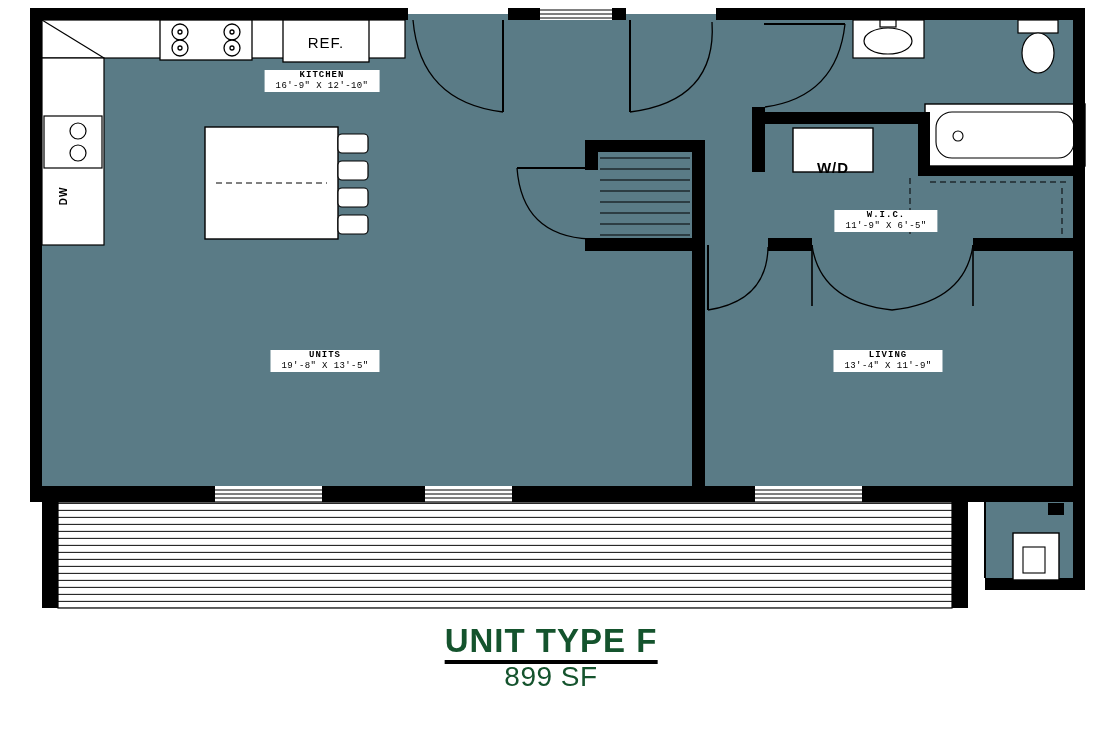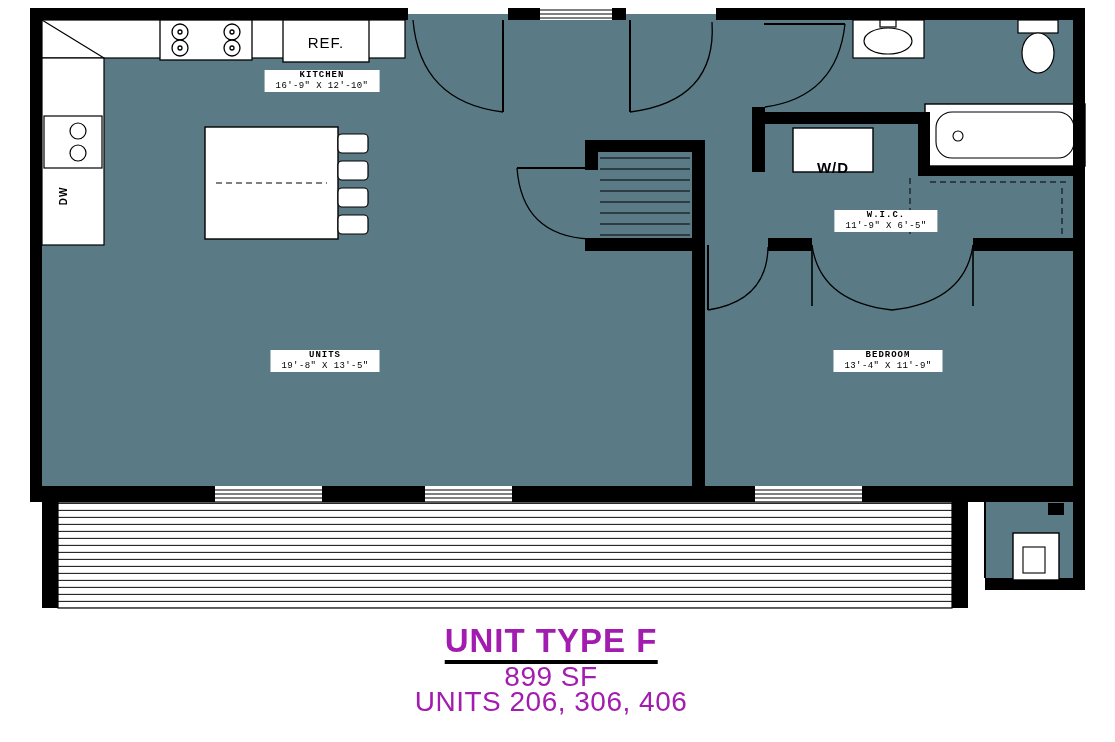--- a/index.html
+++ b/index.html
@@ -16,21 +16,21 @@
   .room-name { font-weight:700; letter-spacing:1px; }
   .room-dims { font-weight:400; }
   .fixture-label {
     position:absolute; transform:translate(-50%,-50%);
     color:#000; font-size:15px; font-weight:700; letter-spacing:1px; white-space:nowrap;
   }
   .fixture-label.light { font-weight:400; }
   .fixture-label.rotated { transform:translate(-50%,-50%) rotate(-90deg); font-size:10px; }
   .title-block {
     position:absolute; left:551px; top:624px; transform:translateX(-50%);
-    text-align:center; color:#a21caf; white-space:nowrap; background:#ffffff; padding:0 10px;
+    text-align:center; color:#14532d; white-space:nowrap; background:#ffffff; padding:0 10px;
   }
   .title-main {
     display:inline-block; font-size:33px; font-weight:700; letter-spacing:1px;
     line-height:1.05; border-bottom:4px solid #000; padding-bottom:1px;
   }
   .title-sub { font-size:28px; font-weight:400; letter-spacing:0.5px; line-height:25px; }
   .title-sub:first-of-type { margin-top:4px; }
 </style>
 </head>
 <body>
@@ -221,34 +221,33 @@
     <div class="room-name">KITCHEN</div>
     <div class="room-dims">16'-9" X 12'-10"</div>
   </div>
 
   <div class="room-label" style="left:325px; top:350px;">
     <div class="room-name">UNITS</div>
     <div class="room-dims">19'-8" X 13'-5"</div>
   </div>
 
   <div class="room-label" style="left:888px; top:350px;">
-    <div class="room-name">BEDROOM</div>
+    <div class="room-name">LIVING</div>
     <div class="room-dims">13'-4" X 11'-9"</div>
   </div>
 
   <div class="room-label" style="left:886px; top:210px;">
     <div class="room-name">W.I.C.</div>
     <div class="room-dims">11'-9" X 6'-5"</div>
   </div>
 
   <div class="fixture-label light" style="left:326px; top:42px;">REF.</div>
   <div class="fixture-label" style="left:833px; top:167px;">W/D</div>
   <div class="fixture-label rotated" style="left:63px; top:196px;">DW</div>
 
   <div class="title-block">
     <div>
       <span class="title-main">UNIT TYPE F</span>
     </div>
     <div class="title-sub">899 SF</div>
-    <div class="title-sub">UNITS 206, 306, 406</div>
   </div>
 
 </div>
 
 </body></html>

